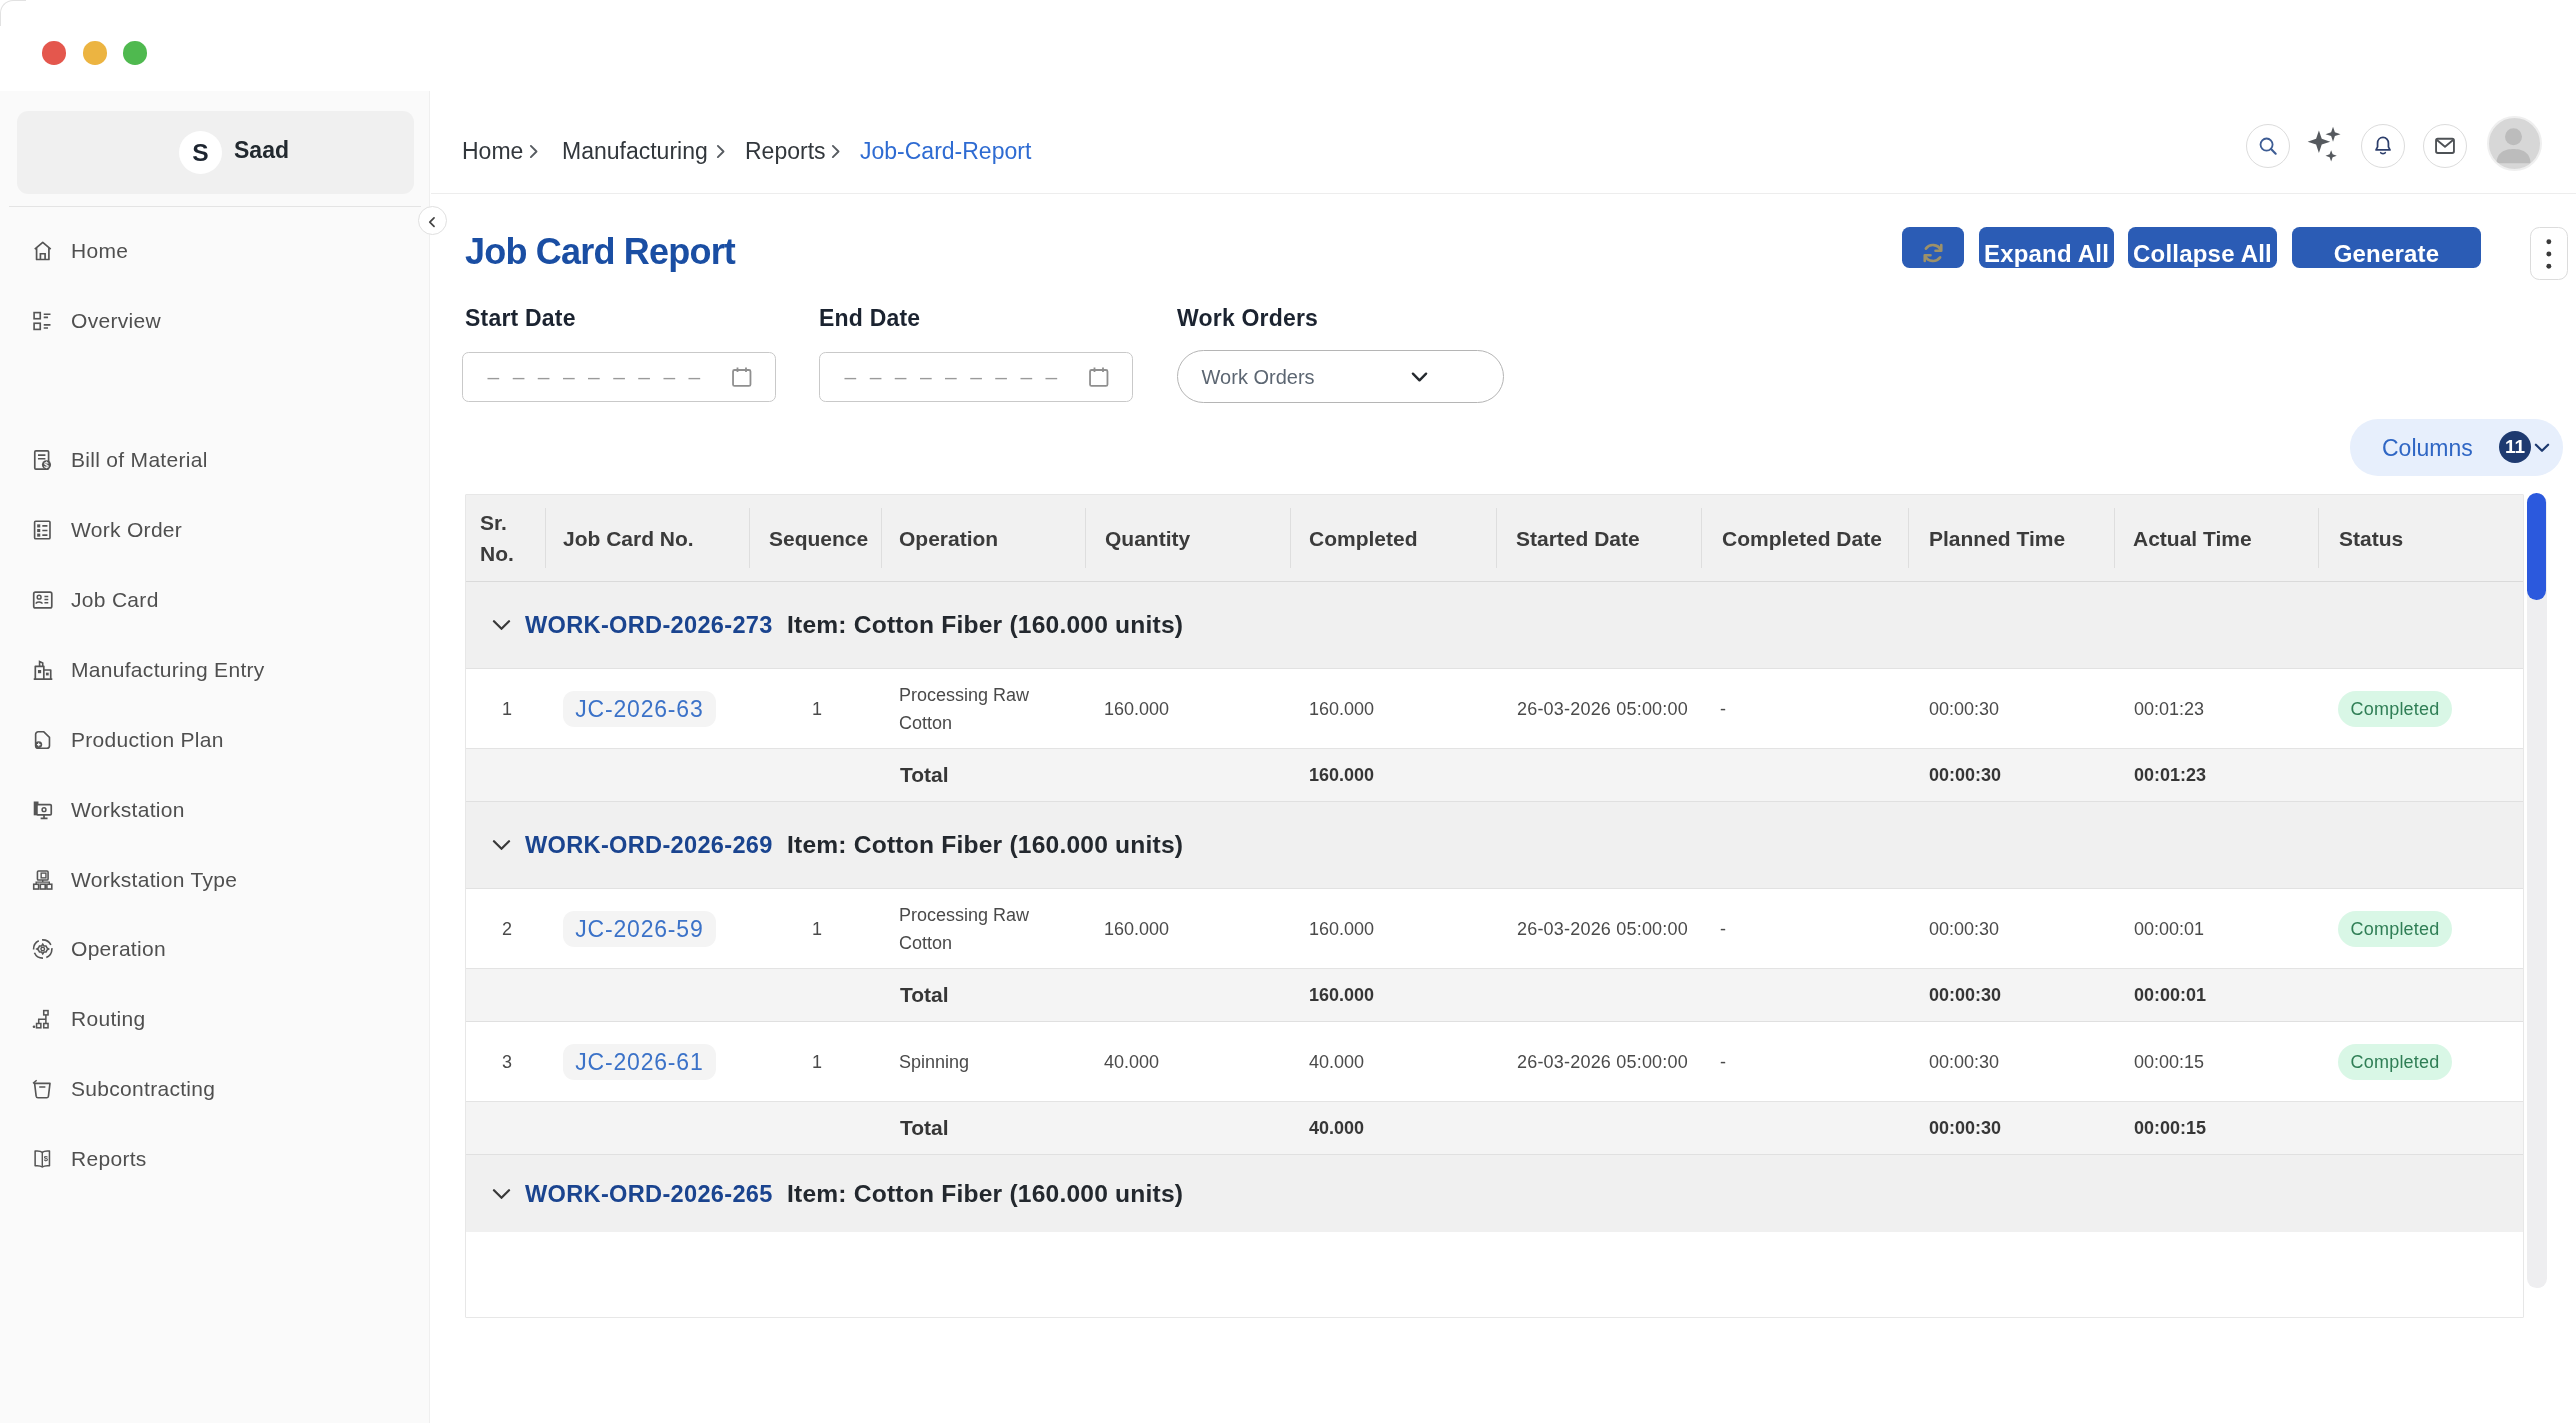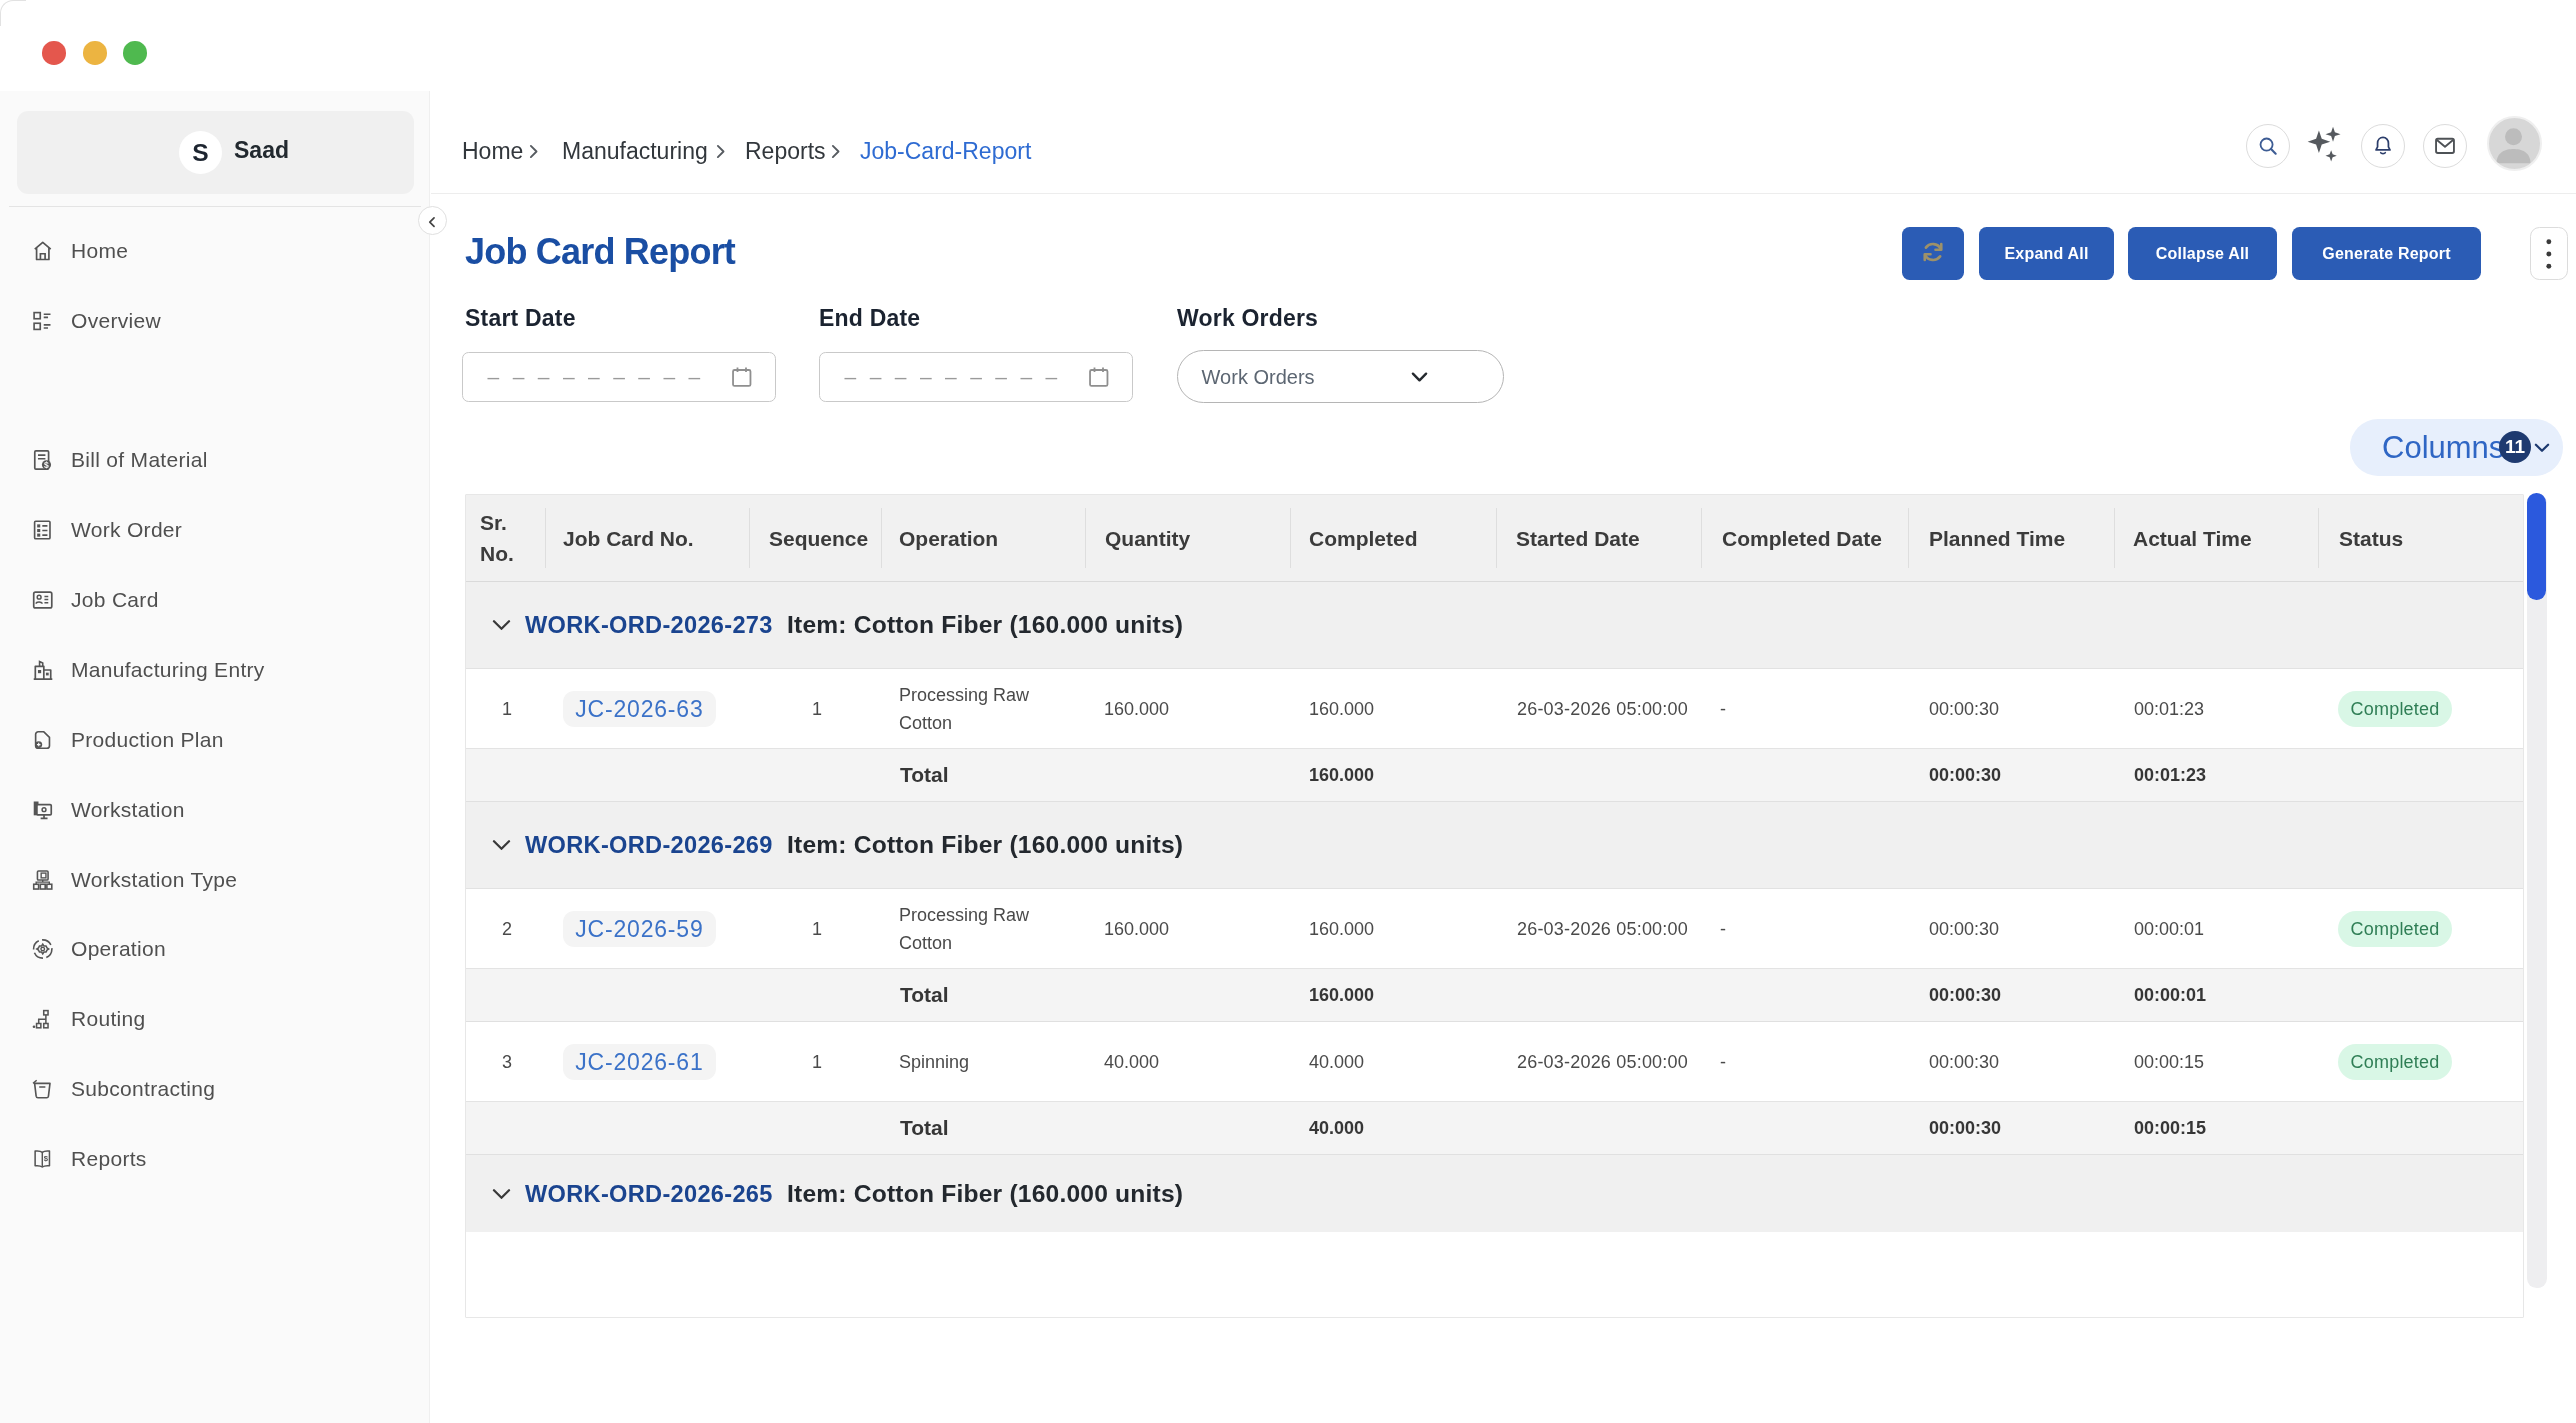--- a/index.html
+++ b/index.html
@@ -18,30 +18,30 @@
 .nav .tx{position:absolute;left:71px;top:50%;transform:translateY(-50%);font-size:21px;color:#4f4f4f;letter-spacing:0.3px;white-space:nowrap}
 #collapse{position:absolute;left:418px;top:206px;width:29px;height:29px;border-radius:50%;background:#fff;border:0.9px solid #e0e0e0;z-index:5;text-align:center}
 
 #topbar{position:absolute;left:431px;top:0;width:2145px;height:194px;background:#fff;border-bottom:0.9px solid #ededed}
 .crumb{position:absolute;top:138px;font-size:23px;color:#32373c;white-space:nowrap}
 .csep{position:absolute;top:144px}
 .cicon{position:absolute;top:124px;width:44px;height:44px;border-radius:50%;border:0.9px solid #dcdcdc;background:#fff}
 .cicon svg{position:absolute;left:50%;top:50%;transform:translate(-50%,-50%)}
 
 #title{position:absolute;left:465px;top:231px;font-size:36px;font-weight:bold;color:#1a4ea3;letter-spacing:-0.8px}
-.btn{position:absolute;top:227px;height:53px;background:#2b5cb5;border-radius:7.6px;color:#fff;font-weight:bold;font-size:16px;text-align:center;line-height:53px;letter-spacing:0.2px}
+.btn{position:absolute;top:227px;height:41px;background:#2b5cb5;border-radius:7.6px;color:#fff;font-weight:bold;font-size:24px;text-align:center;line-height:53px;letter-spacing:0.2px}
 #btn-dots{position:absolute;left:2530px;top:227px;width:38px;height:53px;background:#fff;border:0.9px solid #dcdcdc;border-radius:9.4px}
 .flabel{position:absolute;top:305px;font-size:23px;font-weight:bold;color:#1b2330;letter-spacing:0.2px}
 .finput{position:absolute;top:352px;height:50px;background:#fff;border:0.9px solid #c9c9c9;border-radius:6.6px}
 .dashes{position:absolute;left:24.6px;top:50%;transform:translateY(-50%);color:#9a9a9a;font-size:21px;letter-spacing:3.8px}
 .cal{position:absolute;right:21px;top:50%;transform:translateY(-50%)}
 #wo-select{position:absolute;left:1177px;top:350px;width:327px;height:53px;border:0.9px solid #b5b5b5;border-radius:26.4px;background:#fff}
 #wo-select .wtx{position:absolute;left:23.6px;top:50%;transform:translateY(-50%);font-size:20px;color:#5c6672}
 #colpill{position:absolute;left:2350px;top:419px;width:213px;height:57px;border-radius:28px;background:#e7effc}
-#colpill .ct{position:absolute;left:32px;top:50%;transform:translateY(-50%);font-size:31px;color:#2f66c4}
+#colpill .ct{position:absolute;left:32px;top:50%;transform:translateY(-50%);font-size:23px;color:#2f66c4}
 #colpill .badge{position:absolute;left:149px;top:12.3px;width:32px;height:32px;border-radius:50%;background:#1e3a70;color:#fff;font-size:19px;font-weight:bold;text-align:center;line-height:32px}
 
 #tbl{position:absolute;left:465px;top:494px;width:2059px;height:824px;background:#fff;border:0.9px solid #e7e7e7;border-radius:1px;overflow:hidden}
 .trow{position:relative;width:100%}
 .thead{height:87px;background:#f1f1f1;border-bottom:0.9px solid #dadada}
 .tgroup{height:87px;background:#f0f0f0;border-bottom:0.9px solid #e2e2e2}
 .tdata{height:80px;background:#fff;border-bottom:0.9px solid #e3e3e3}
 .ttotal{height:53px;background:#f4f4f4;border-bottom:0.9px solid #e0e0e0}
 .cell{position:absolute;top:50%;transform:translateY(-50%);font-size:18px;color:#4a4a4a;white-space:nowrap}
 .cc{transform:translate(-50%,-50%)}

